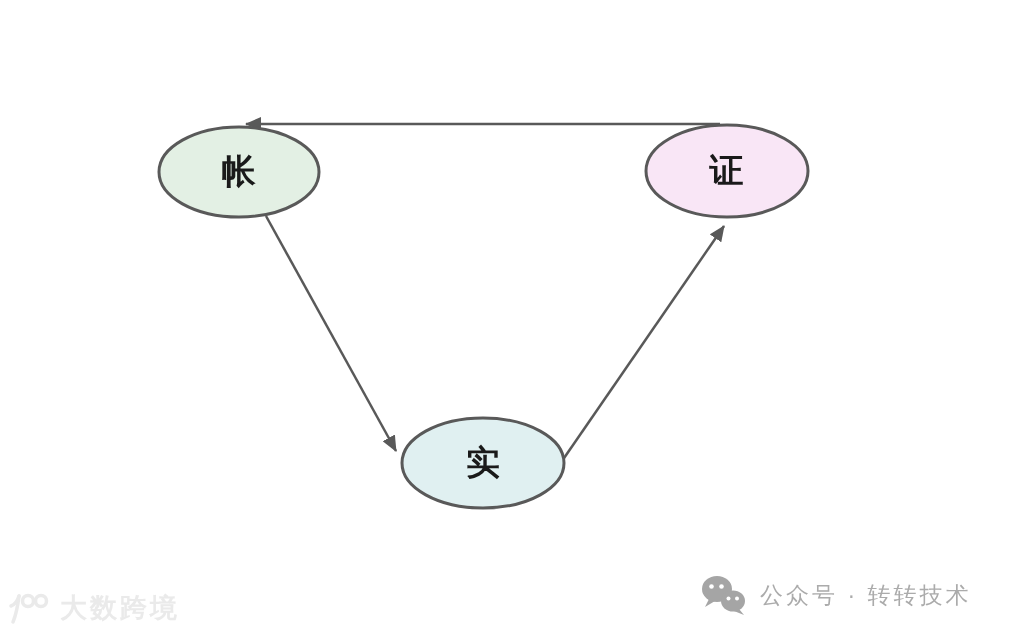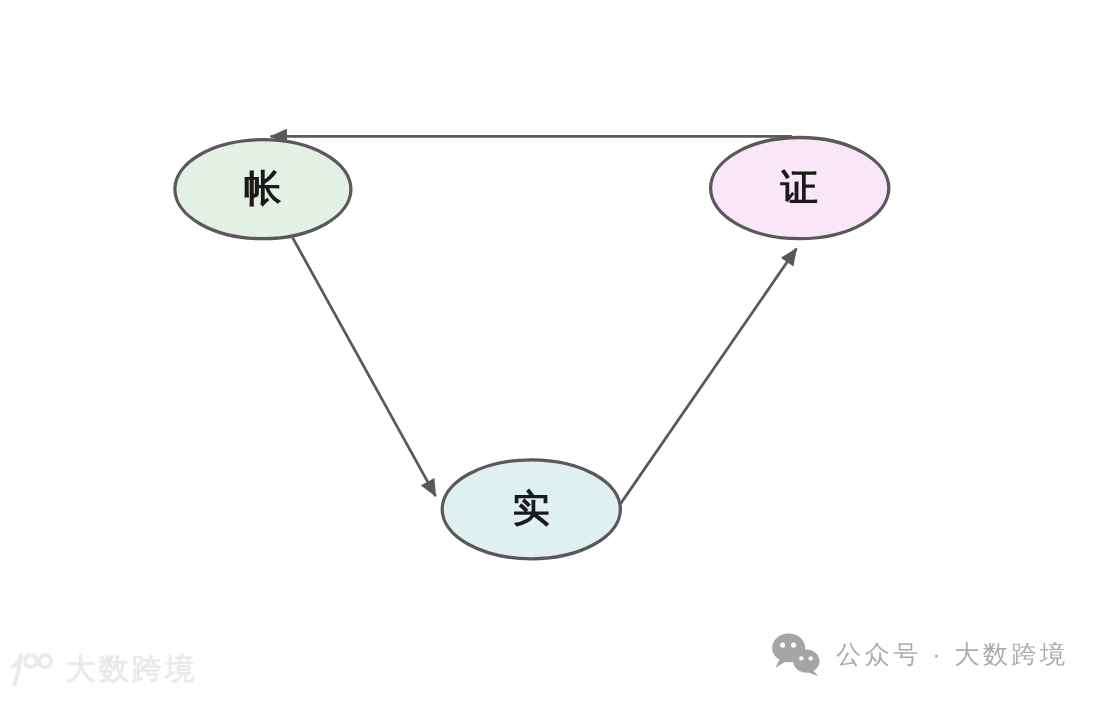--- a/index.html
+++ b/index.html
@@ -120,16 +120,16 @@
         <ellipse cx="33" cy="27" rx="12" ry="10.5"></ellipse>
         <path d="M39,35 L44,41 L34,37 Z"></path>
       </g>
       <g fill="#ffffff">
         <circle cx="11.5" cy="12.5" r="2.3"></circle>
         <circle cx="21.5" cy="12.5" r="2.3"></circle>
         <circle cx="28.5" cy="24.5" r="2"></circle>
         <circle cx="37" cy="24.5" r="2"></circle>
       </g>
     </svg>
-    <span class="watermark-right-text">公众号 · 大数跨境</span>
+    <span class="watermark-right-text">公众号 · 转转技术</span>
   </div>
 
 </div>
 
 </body></html>

